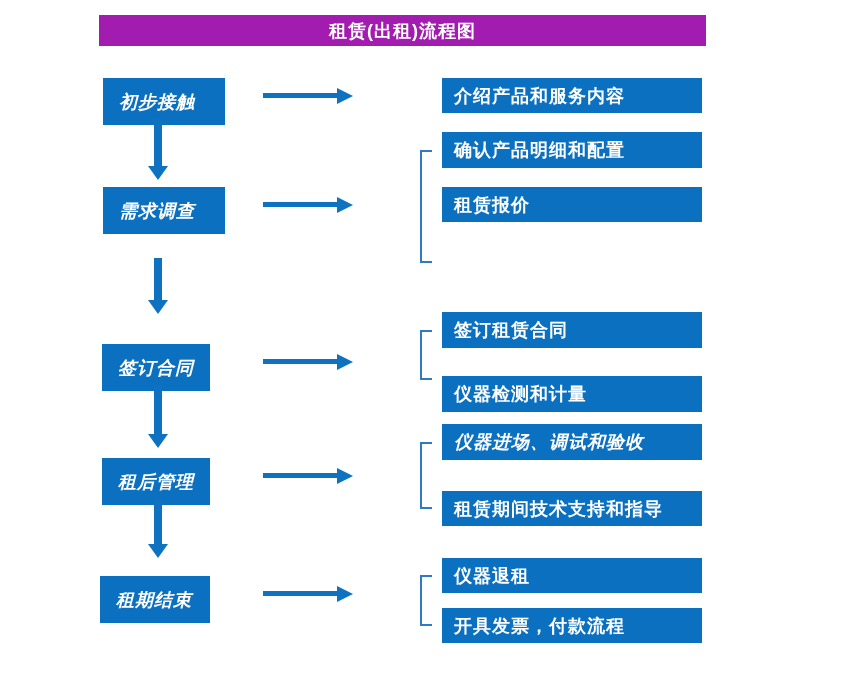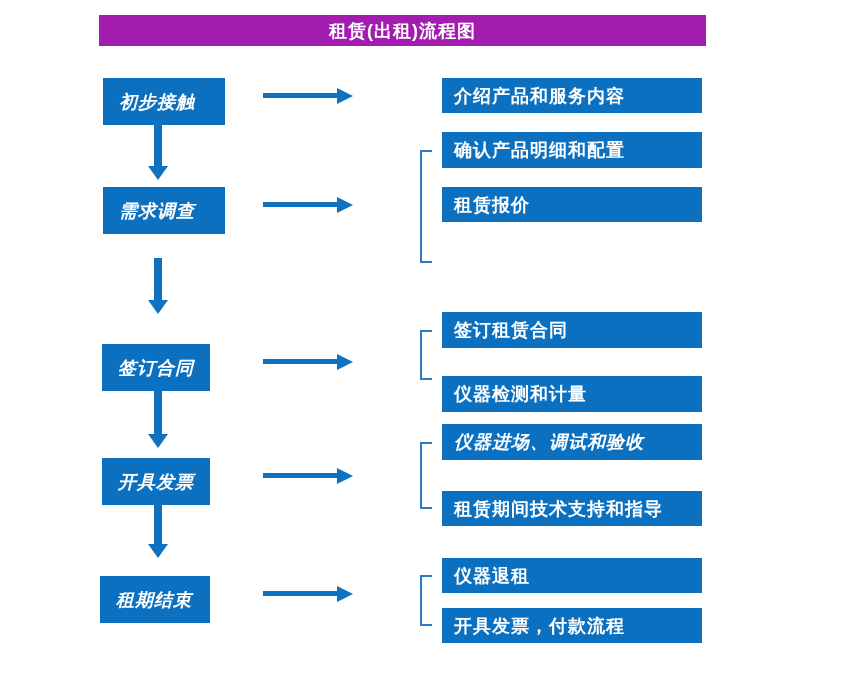--- a/index.html
+++ b/index.html
@@ -58,21 +58,21 @@
   <div class="blue-box stage" style="left:103px; top:78px;  width:122px;">
     <span>初步接触</span>
   </div>
   <div class="blue-box stage" style="left:103px; top:187px; width:122px;">
     <span>需求调查</span>
   </div>
   <div class="blue-box stage" style="left:102px; top:344px; width:108px;">
     <span>签订合同</span>
   </div>
   <div class="blue-box stage" style="left:102px; top:458px; width:108px;">
-    <span>开具发票</span>
+    <span>租后管理</span>
   </div>
   <div class="blue-box stage" style="left:100px; top:576px; width:110px;">
     <span>租期结束</span>
   </div>
 
   <div class="varrow" style="top:119px; height:48px;"></div>
   <div class="varrow" style="top:258px; height:43px;"></div>
   <div class="varrow" style="top:385px; height:50px;"></div>
   <div class="varrow" style="top:500px; height:45px;"></div>
 

